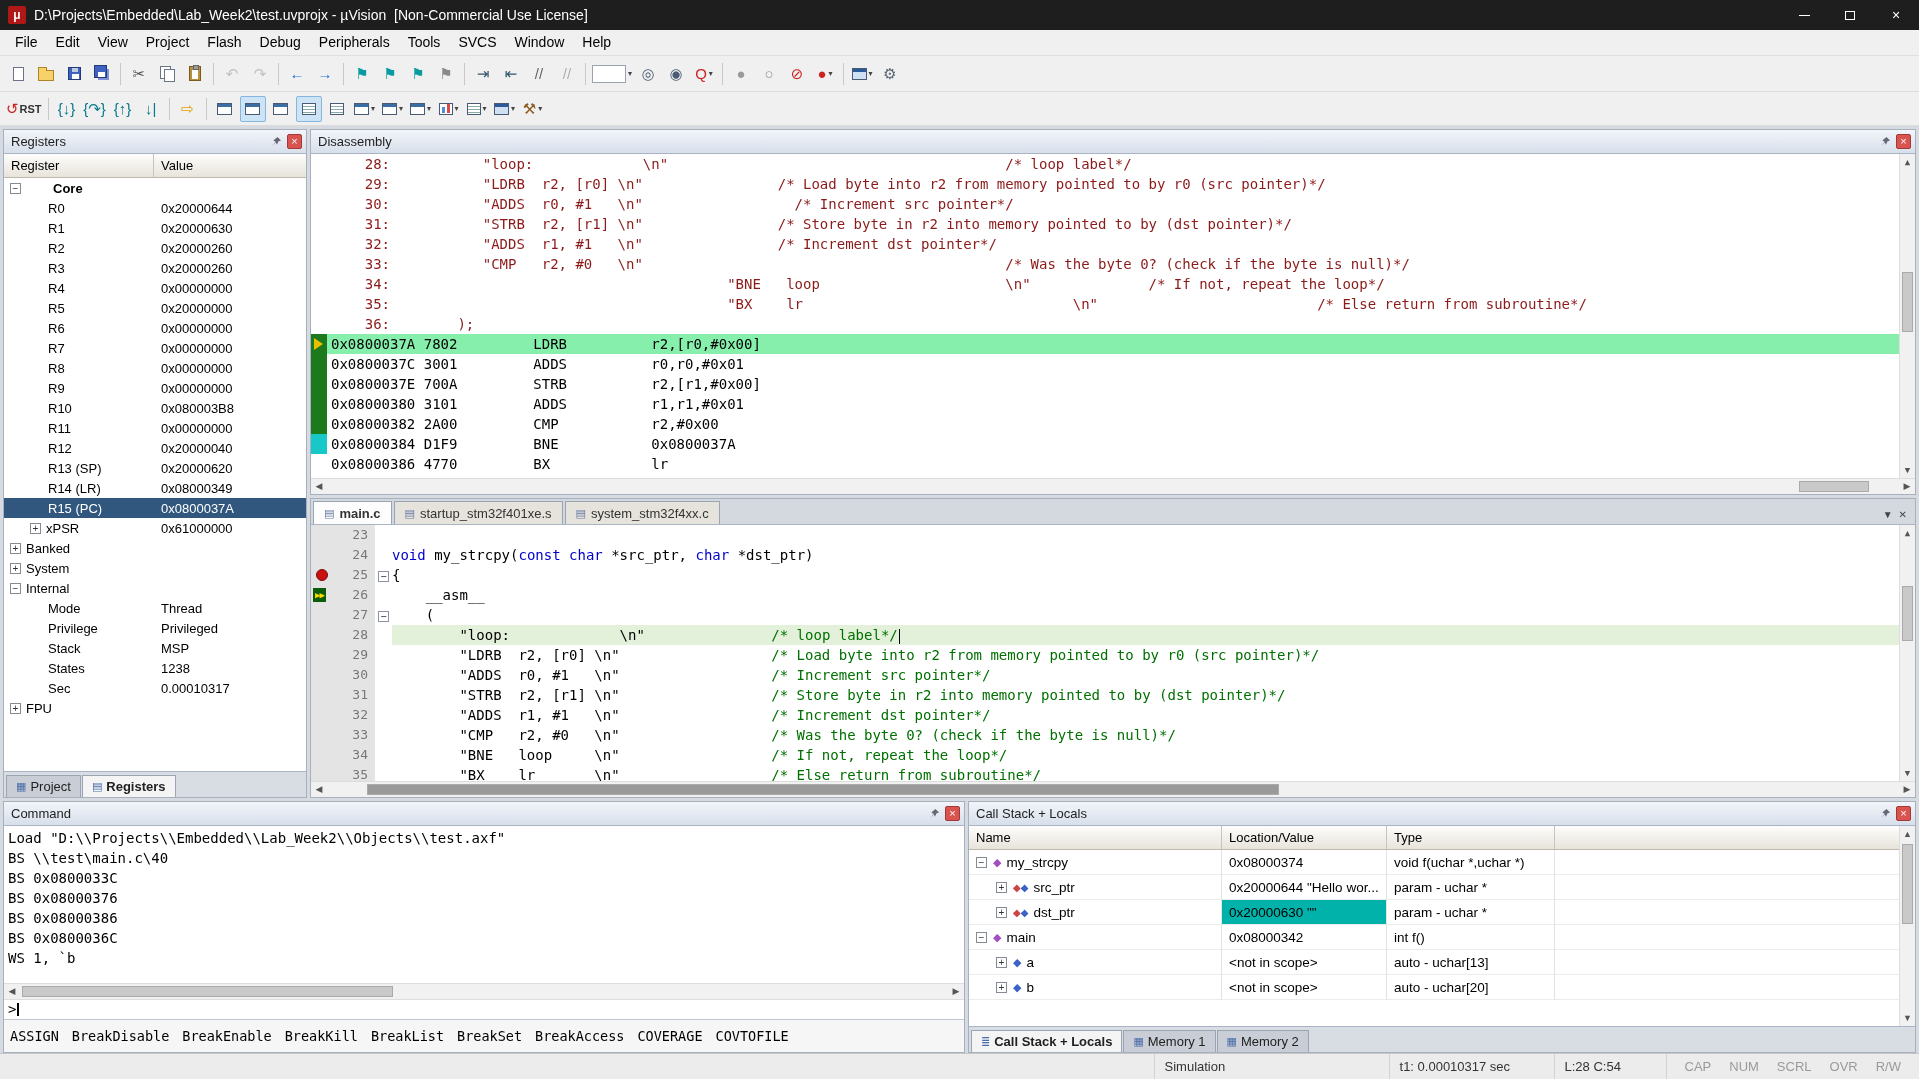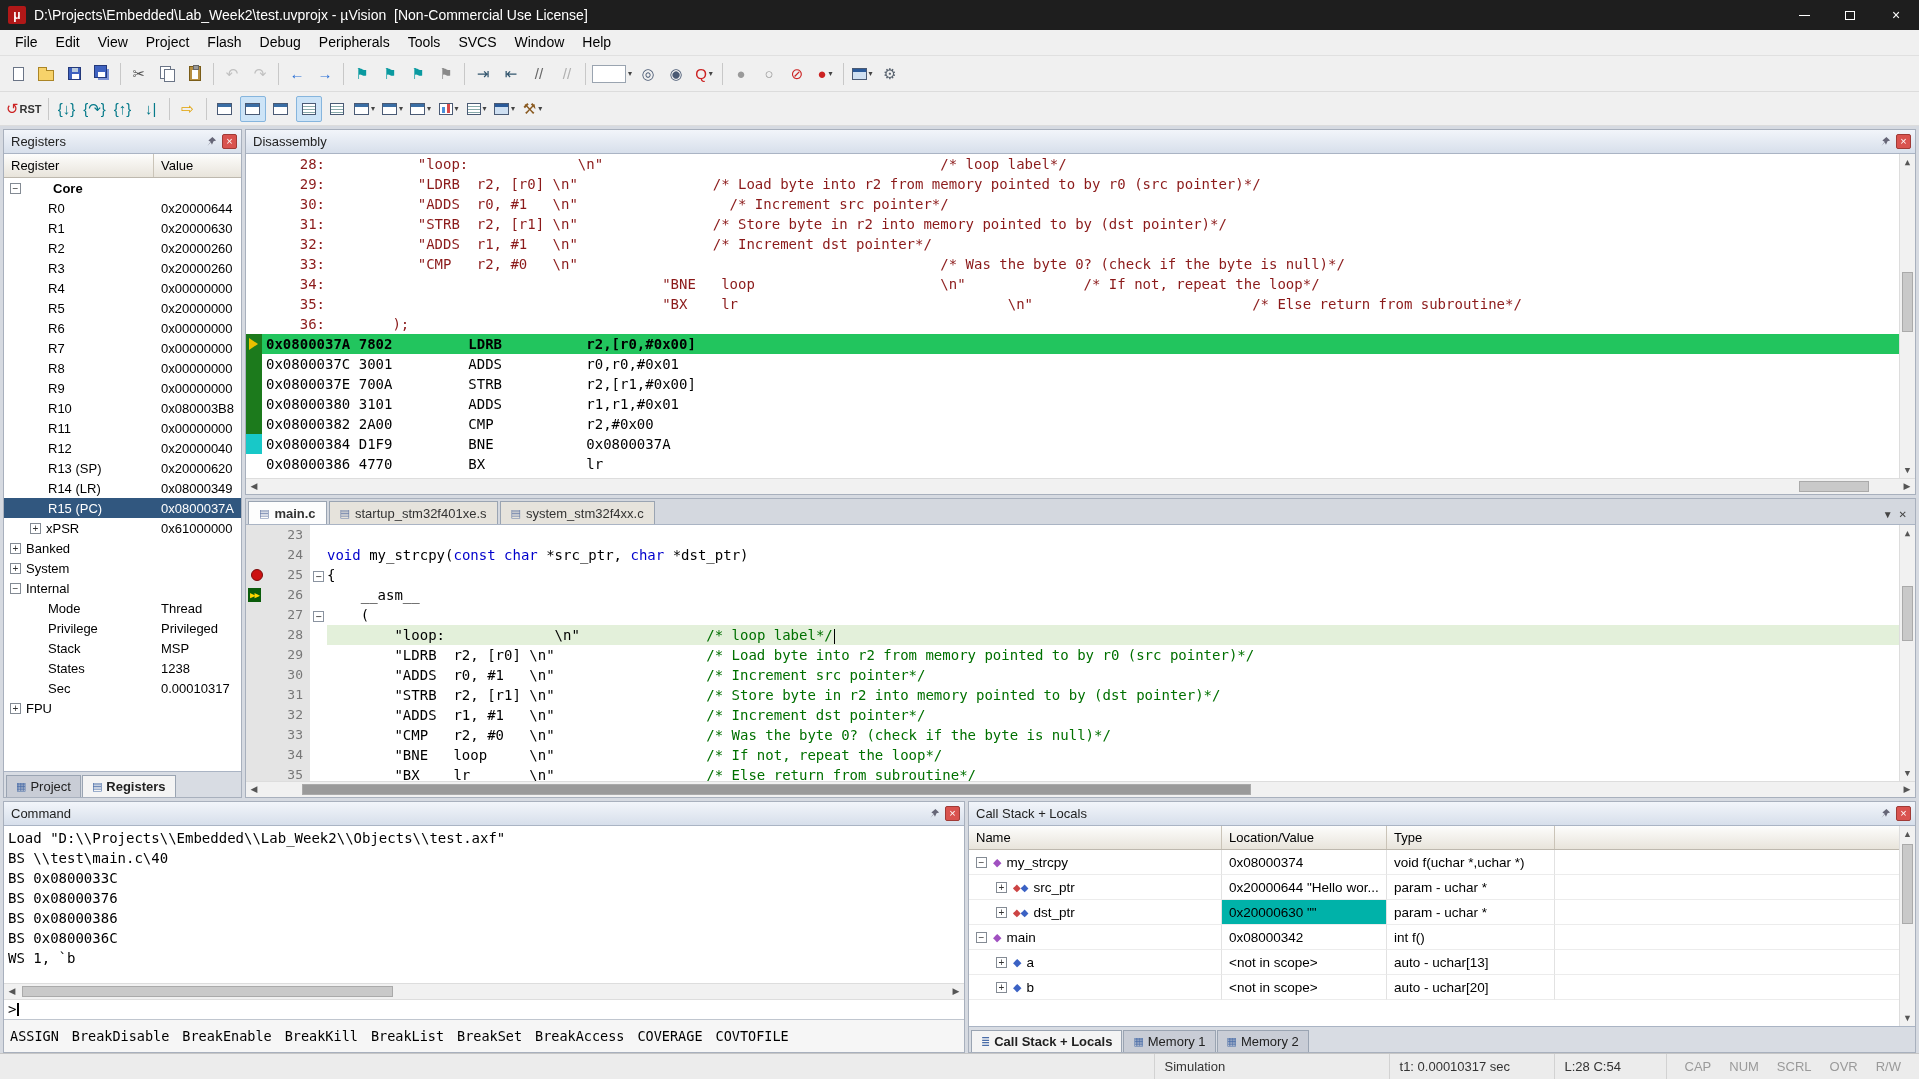--- a/index.html
+++ b/index.html
@@ -67,21 +67,21 @@
   .main { flex:1; display:flex; min-height:0; padding:3px; gap:3px; }
   .panel { background:#fff; border:1px solid #a8b0bd; display:flex; flex-direction:column; min-height:0; min-width:0; }
   .panel-hdr { height:24px; flex:none; background:linear-gradient(#f2f5fa,#d7dfeb); border-bottom:1px solid #aab4c4;
                display:flex; align-items:center; padding:0 4px 0 7px; font-size:13px; color:#222; }
   .panel-hdr .hdr-title { flex:1; }
   .hdr-btns { display:flex; align-items:center; gap:3px; }
   .pin-btn { width:16px; height:16px; display:flex; align-items:center; justify-content:center; }
   .close-btn { width:15px; height:15px; background:#d9534f; border:1px solid #a03a36; color:#fff; font-size:11px;
                line-height:13px; text-align:center; border-radius:2px; }
 
-  .registers-panel { width:239px; flex:none; }
+  .registers-panel { width:304px; flex:none; }
   .right-col { flex:1; display:flex; flex-direction:column; gap:3px; min-width:0; }
   .disasm-panel { height:366px; flex:none; }
   .editor-panel { flex:1; }
 
   
   .reg-colhdr { height:24px; flex:none; display:flex; background:linear-gradient(#fdfdfc,#e8e4db);
                 border-bottom:1px solid #bdb8ae; font-size:13px; }
   .reg-colhdr span { line-height:23px; padding-left:7px; }
   .reg-colhdr .c0 { width:150px; border-right:1px solid #cac4b8; }
   .reg-tree { flex:1; overflow:hidden; background:#fff; }
@@ -111,21 +111,21 @@
   .hscroll .sb-thumb { position:absolute; top:2px; bottom:2px; background:#c9c9c9; border:1px solid #aaa; }
 
   
   .dis-line { height:20px; line-height:20px; display:flex; white-space:pre; }
   .dis-gutter { width:16px; flex:none; position:relative; }
   .dis-gutter.g-green { background:#1c7a1c; }
   .dis-gutter.g-cyan { background:#18c8c8; }
   .dis-gutter.g-arrow::after { content:''; position:absolute; left:3px; top:4px;
         border-left:9px solid #e8c000; border-top:6px solid transparent; border-bottom:6px solid transparent; }
   .dis-text { flex:1; padding-left:4px; }
-  .dis-line.hl .dis-text { background:#22c55e;font-weight:bold; }
+  .dis-line.hl .dis-text { background:#86efac; }
   .dis-text.src { color:#8b1a1a; }
   .dis-text.asm { color:#000; }
 
   
   .tabstrip { height:26px; flex:none; background:#d4d8df; border-bottom:1px solid #aab4c4; display:flex; align-items:flex-end; padding:0 2px; }
   .etab { height:23px; display:flex; align-items:center; gap:5px; padding:0 10px; font-size:13px;
           background:#e6e3dc; border:1px solid #9aa4b2; border-bottom:none; margin-right:2px; color:#333; }
   .etab.active { background:#fdfdfd; font-weight:bold; }
   .etab .etab-ic { font-size:11px; color:#6a7da8; }
   .tabstrip-btns { margin-left:auto; display:flex; align-items:center; gap:6px; padding:0 6px 4px 0; color:#444; }

